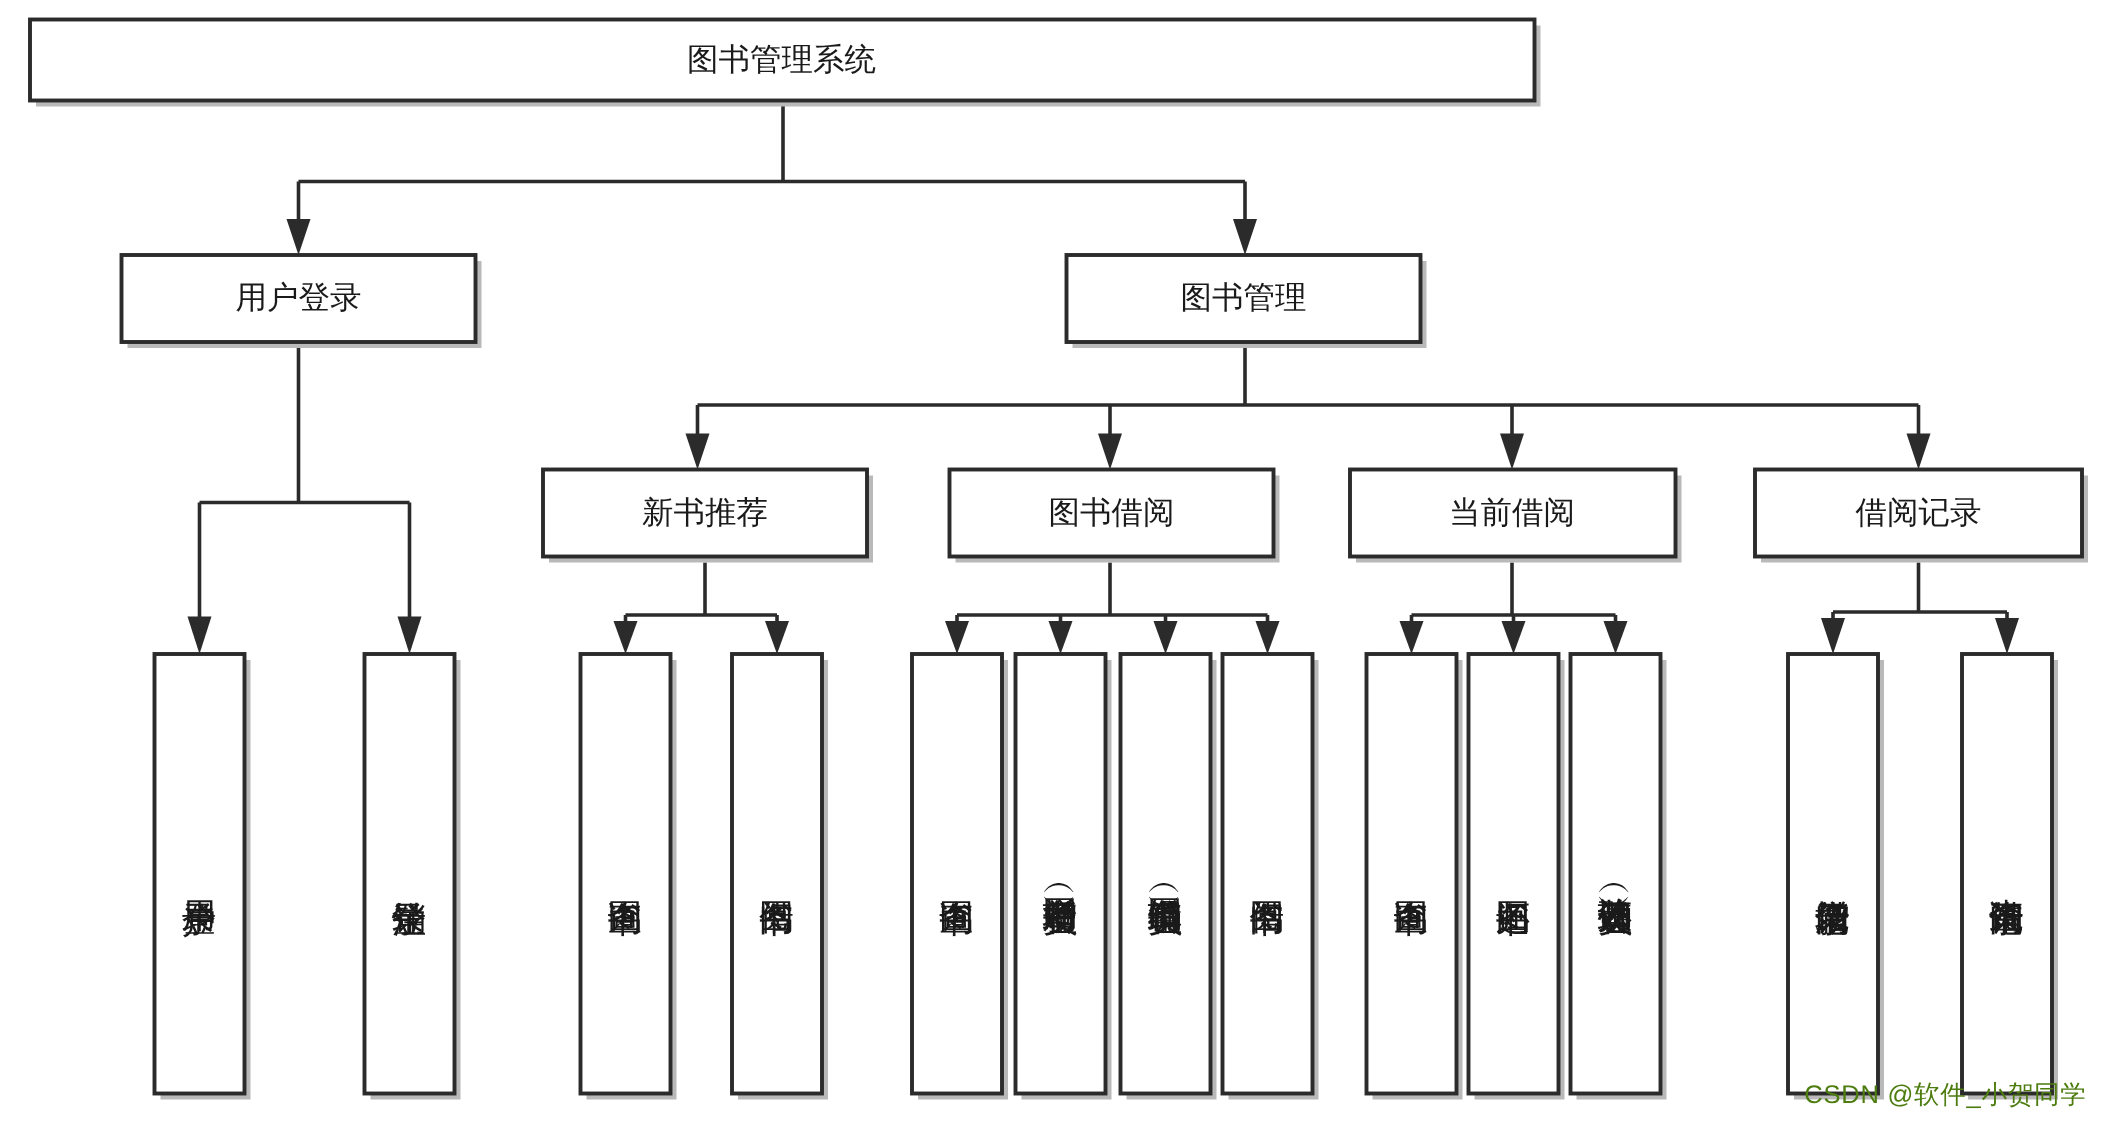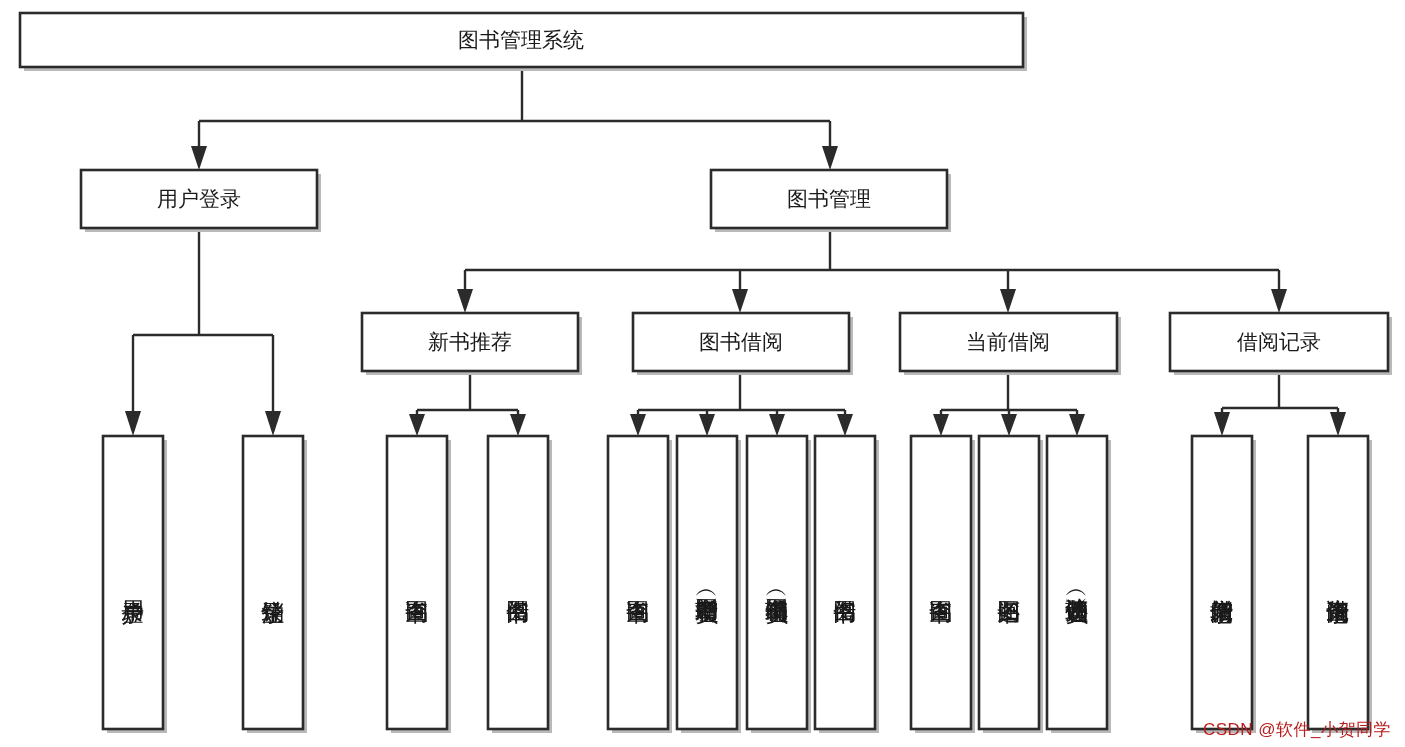--- a/index.html
+++ b/index.html
@@ -70,21 +70,21 @@
     white-space: nowrap;
     pointer-events: none;
     user-select: none;
   }
   .watermark {
     position: absolute;
     right: 14px;
     bottom: 6px;
     font-family: "Liberation Sans", "DejaVu Sans", sans-serif;
     font-size: 17px;
-    color: #b91c1c;
+    color: #4d7c0f;
     letter-spacing: 0.5px;
     white-space: nowrap;
   }
 </style>
 </head>
 <body>
 
 <div id="diagram-root">
 
   <svg class="canvas" viewBox="0 0 1405 747" xmlns="http://www.w3.org/2000/svg">

